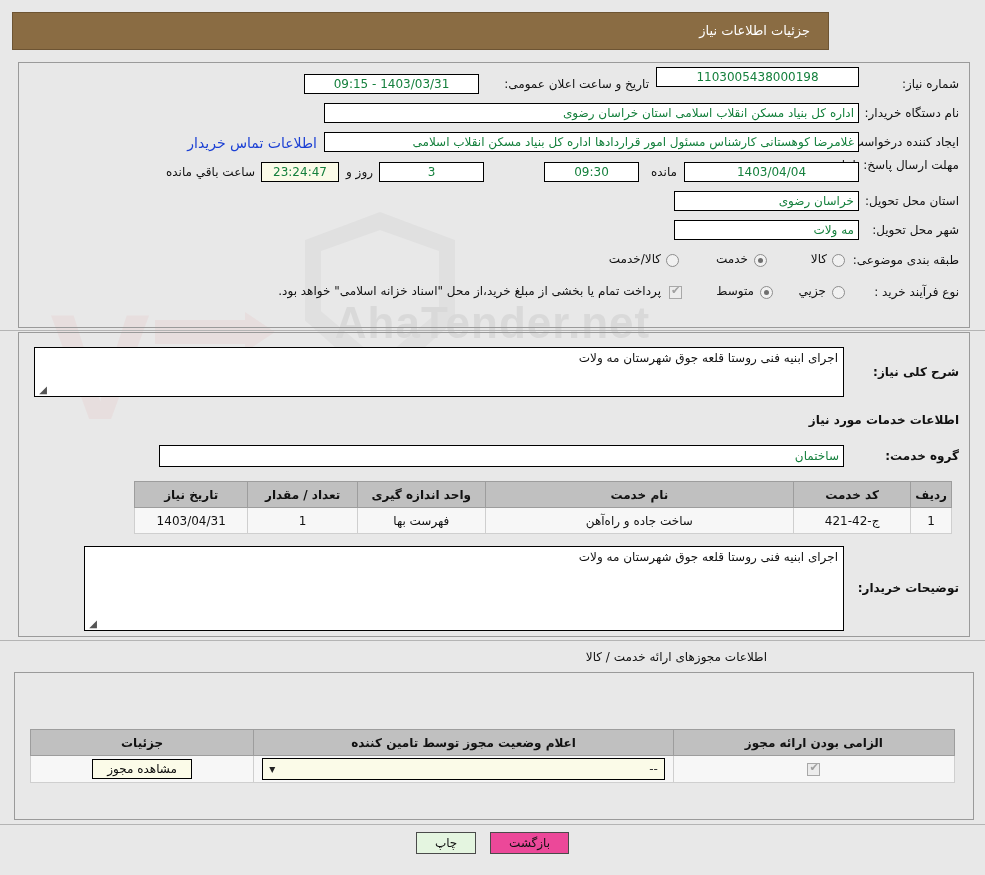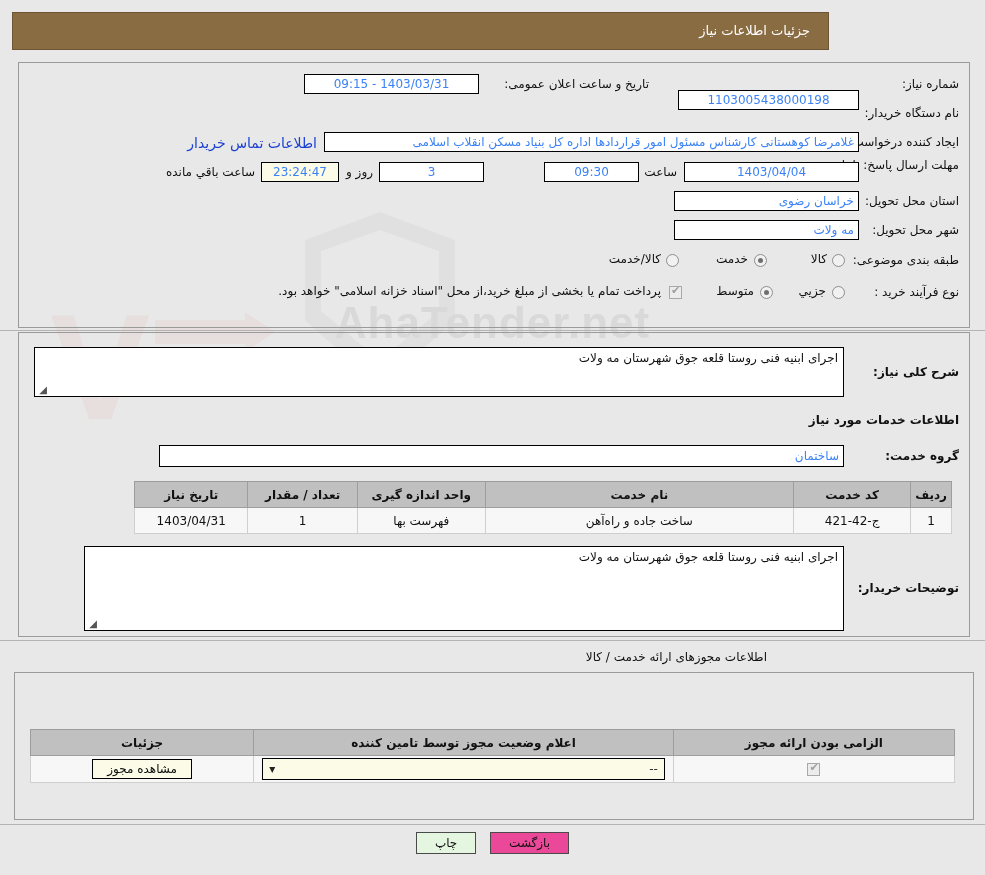--- a/index.html
+++ b/index.html
@@ -100,21 +100,21 @@
   }
   .lbl-b { font-weight: bold; }
   .fld {
     position: absolute;
     background: #ffffff;
     border: 1px solid #000000;
     height: 20px;
     line-height: 18px;
     padding: 0 4px;
     font-size: 12px;
-    color: #3b82f6;
+    color: #15803d;
     text-align: right;
     white-space: nowrap;
     overflow: hidden;
     direction: rtl;
   }
   .fld.ctr { text-align: center; padding: 0; }
   .fld.khaki { background: #fbfbe8; }
   .plain {
     position: absolute;
     white-space: nowrap;
@@ -284,34 +284,35 @@
     <div class="wm-text">AhaTender.net</div>
   </div>
 
   <div class="topbar">
     <div class="topbar-title">جزئیات اطلاعات نیاز</div>
   </div>
 
   <div class="panel panel-a">
 
     <div class="lbl" style="right:10px; top:14px;">شماره نیاز:</div>
-    <div class="fld ctr" style="right:110px; top:27px; width:181px;">1103005438000198</div>
+    <div class="fld ctr" style="right:110px; top:4px; width:203px;">1103005438000198</div>
 
     <div class="lbl" style="right:320px; top:14px;">تاریخ و ساعت اعلان عمومی:</div>
     <div class="fld ctr" style="right:490px; top:11px; width:175px;">1403/03/31 - 09:15</div>
 
     <div class="lbl" style="right:10px; top:43px;">نام دستگاه خریدار:</div>
+    <div class="fld" style="right:110px; top:40px; width:535px;">اداره کل بنیاد مسکن انقلاب اسلامی استان خراسان رضوی</div>
 
     <div class="lbl" style="right:10px; top:72px;">ایجاد کننده درخواست:</div>
     <div class="fld" style="right:110px; top:69px; width:535px;">غلامرضا کوهستانی کارشناس مسئول امور قراردادها اداره کل بنیاد مسکن انقلاب اسلامی</div>
     <div class="link" style="right:652px; top:72px;">اطلاعات تماس خریدار</div>
 
     <div class="lbl" style="right:10px; top:95px; width:92px;">مهلت ارسال پاسخ: تا تاریخ:</div>
     <div class="fld ctr" style="right:110px; top:99px; width:175px;">1403/04/04</div>
-    <div class="plain" style="right:292px; top:102px;">ساعت</div>
+    <div class="plain" style="right:292px; top:102px;">مانده</div>
     <div class="fld ctr" style="right:330px; top:99px; width:95px;">09:30</div>
     <div class="fld ctr" style="right:485px; top:99px; width:105px;">3</div>
     <div class="plain" style="right:596px; top:102px;">روز و</div>
     <div class="fld ctr khaki" style="right:630px; top:99px; width:78px;">23:24:47</div>
     <div class="plain" style="right:714px; top:102px;">ساعت باقي مانده</div>
 
     <div class="lbl" style="right:10px; top:131px;">استان محل تحویل:</div>
     <div class="fld" style="right:110px; top:128px; width:185px;">خراسان رضوی</div>
 
     <div class="lbl" style="right:10px; top:160px;">شهر محل تحویل:</div>

